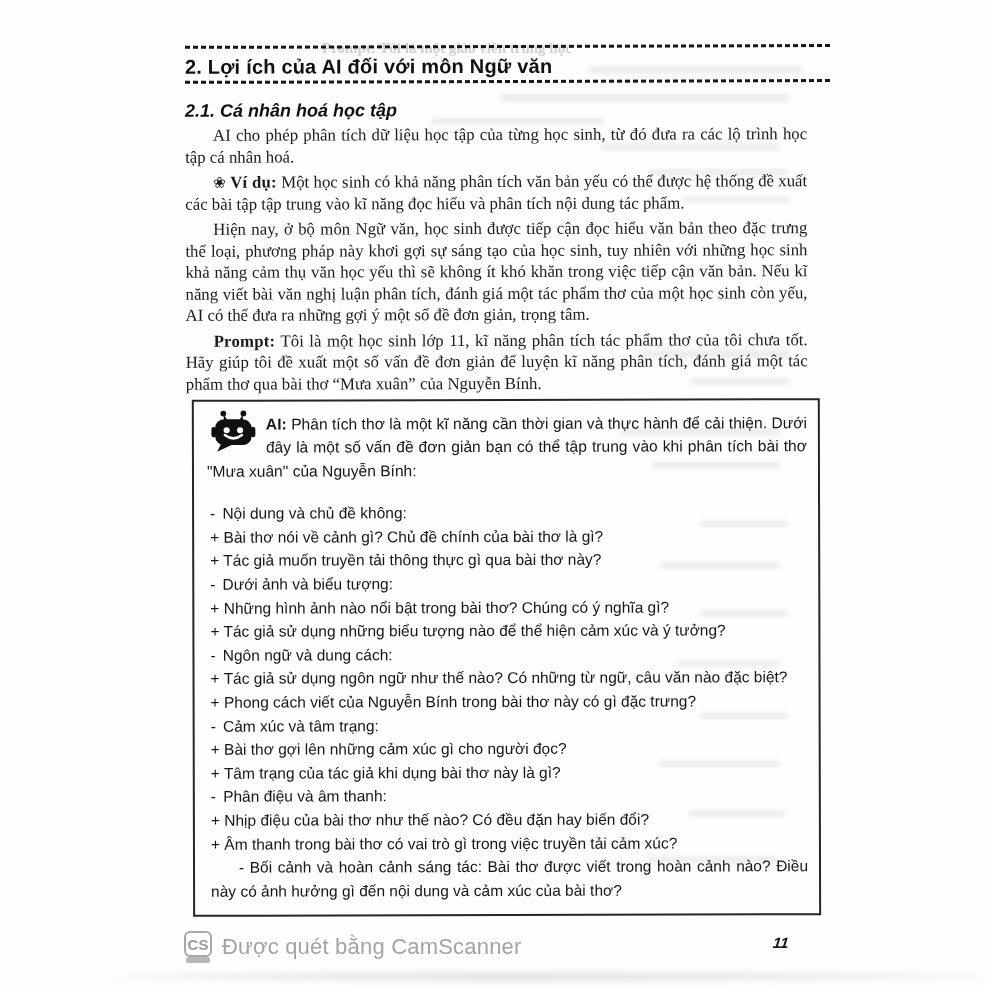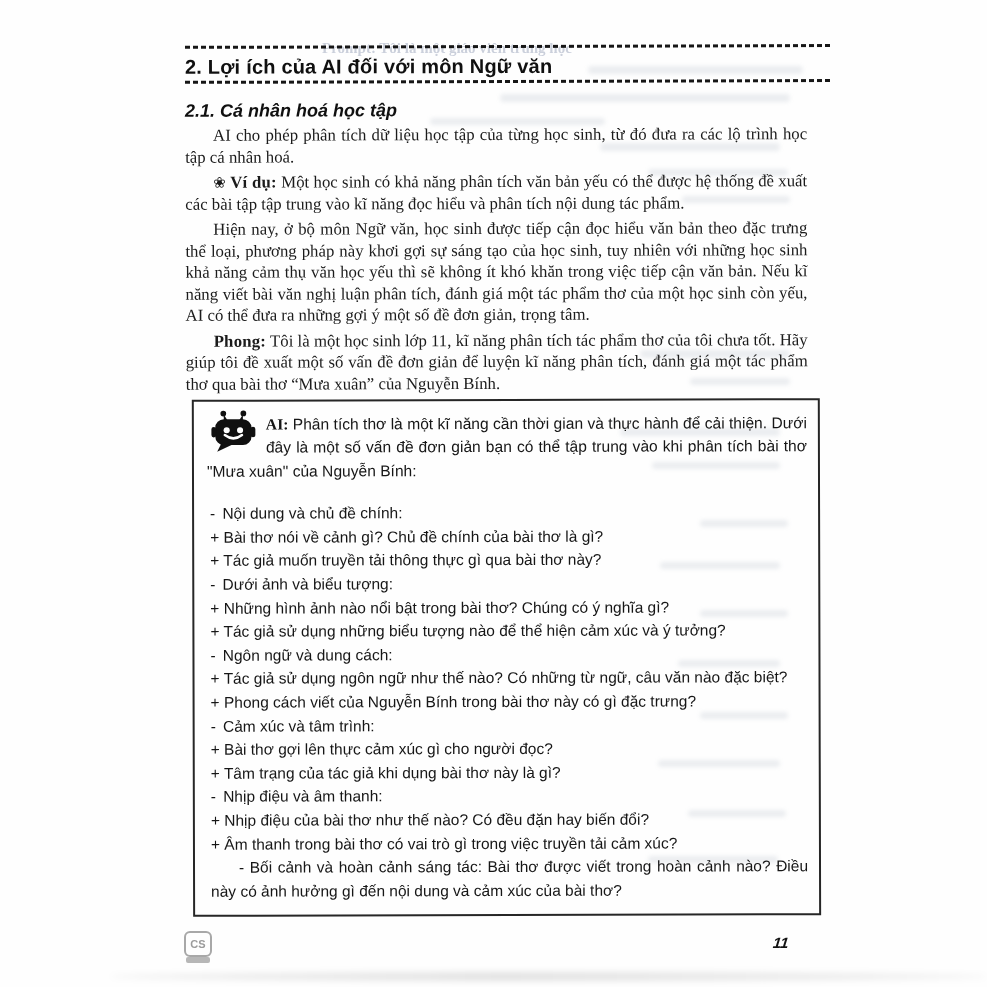--- a/index.html
+++ b/index.html
@@ -55,21 +55,21 @@
     border:2px solid #262626;
     padding:11px 11px 12px 13px;
     font-family:"Liberation Sans", sans-serif;
     background:transparent;
   }
   .robot{float:left;width:47px;height:43px;margin:-3px 9px 2px 3px;}
   .ai-intro{
     font-size:15.6px;line-height:23.4px;
     text-align:justify;color:#161616;
   }
-  .ai-intro b{font-weight:700;font-family:Liberation Serif, serif;}
+  .ai-intro b{font-weight:700;}
   .ai-list{clear:both;margin-top:19px;}
   .ai-item{
     margin:0;padding-left:3px;
     font-size:15.5px;line-height:23.6px;
     color:#161616;
   }
   .ai-item:last-child{text-indent:14px;text-align:justify;}
   .ai-item .mk{display:inline-block;min-width:8px;}
   
   .footer{
@@ -77,21 +77,21 @@
     display:flex;align-items:center;gap:10px;
   }
   .cs-logo{
     width:28px;height:32px;position:relative;
     font-family:"Liberation Sans", sans-serif;
   }
   .cs-frame{
     position:absolute;top:0;left:0;right:0;height:22px;
     border:2.5px solid #a8a8a8;border-radius:6px;
     display:flex;align-items:center;justify-content:center;
-    color:#9b9b9b;font-weight:700;font-size:11px;letter-spacing:0;
+    color:#9b9b9b;font-weight:700;font-size:15px;letter-spacing:0;
   }
   .cs-bar{
     position:absolute;left:2px;right:2px;bottom:0;height:6px;
     background:#b7b7b7;border-radius:2px;
   }
   .scan-label{
     font:400 22px "Liberation Sans", sans-serif;
     color:#a3a3a3;letter-spacing:.2px;
   }
   .pageno{
@@ -140,21 +140,21 @@
 
     <p class="body">
       <span class="flower">❀</span>
       <b>Ví dụ:</b>
       <span>Một học sinh có khả năng phân tích văn bản yếu có thể được hệ thống đề xuất các bài tập tập trung vào kĩ năng đọc hiểu và phân tích nội dung tác phẩm.</span>
     </p>
 
     <p class="body">Hiện nay, ở bộ môn Ngữ văn, học sinh được tiếp cận đọc hiểu văn bản theo đặc trưng thể loại, phương pháp này khơi gợi sự sáng tạo của học sinh, tuy nhiên với những học sinh khả năng cảm thụ văn học yếu thì sẽ không ít khó khăn trong việc tiếp cận văn bản. Nếu kĩ năng viết bài văn nghị luận phân tích, đánh giá một tác phẩm thơ của một học sinh còn yếu, AI có thể đưa ra những gợi ý một số đề đơn giản, trọng tâm.</p>
 
     <p class="body">
-      <b>Phong:</b>
+      <b>Prompt:</b>
       <span>Tôi là một học sinh lớp 11, kĩ năng phân tích tác phẩm thơ của tôi chưa tốt. Hãy giúp tôi đề xuất một số vấn đề đơn giản để luyện kĩ năng phân tích, đánh giá một tác phẩm thơ qua bài thơ “Mưa xuân” của Nguyễn Bính.</span>
     </p>
 
     <div class="ai-box">
       <div class="ai-intro">
         <span class="robot">
           <svg viewBox="0 0 48 45" width="47" height="43" aria-hidden="true">
             <g fill="#101010">
               <circle cx="13.5" cy="4" r="3"></circle>
               <circle cx="34.5" cy="4" r="3"></circle>
@@ -169,42 +169,43 @@
               <circle cx="17" cy="21.5" r="3.2"></circle>
               <circle cx="31" cy="21.5" r="3.2"></circle>
             </g>
             <path d="M15 26.5 Q24 33.5 33 26.5" fill="none" stroke="#fefefe" stroke-width="2.6" stroke-linecap="round"></path>
           </svg>
         </span>
         <b>AI:</b>
         <span>Phân tích thơ là một kĩ năng cần thời gian và thực hành để cải thiện. Dưới đây là một số vấn đề đơn giản bạn có thể tập trung vào khi phân tích bài thơ "Mưa xuân" của Nguyễn Bính:</span>
       </div>
       <div class="ai-list">
-          <p class="ai-item"><span class="mk">-</span> <span>Nội dung và chủ đề chính:</span></p>
+          <p class="ai-item"><span class="mk">-</span> <span>Nội dung và chủ đề không:</span></p>
           <p class="ai-item"><span class="mk">+</span> <span>Bài thơ nói về cảnh gì? Chủ đề chính của bài thơ là gì?</span></p>
           <p class="ai-item"><span class="mk">+</span> <span>Tác giả muốn truyền tải thông thực gì qua bài thơ này?</span></p>
           <p class="ai-item"><span class="mk">-</span> <span>Dưới ảnh và biểu tượng:</span></p>
           <p class="ai-item"><span class="mk">+</span> <span>Những hình ảnh nào nổi bật trong bài thơ? Chúng có ý nghĩa gì?</span></p>
           <p class="ai-item"><span class="mk">+</span> <span>Tác giả sử dụng những biểu tượng nào để thể hiện cảm xúc và ý tưởng?</span></p>
           <p class="ai-item"><span class="mk">-</span> <span>Ngôn ngữ và dung cách:</span></p>
           <p class="ai-item"><span class="mk">+</span> <span>Tác giả sử dụng ngôn ngữ như thế nào? Có những từ ngữ, câu văn nào đặc biệt?</span></p>
           <p class="ai-item"><span class="mk">+</span> <span>Phong cách viết của Nguyễn Bính trong bài thơ này có gì đặc trưng?</span></p>
-          <p class="ai-item"><span class="mk">-</span> <span>Cảm xúc và tâm trình:</span></p>
-          <p class="ai-item"><span class="mk">+</span> <span>Bài thơ gợi lên thực cảm xúc gì cho người đọc?</span></p>
+          <p class="ai-item"><span class="mk">-</span> <span>Cảm xúc và tâm trạng:</span></p>
+          <p class="ai-item"><span class="mk">+</span> <span>Bài thơ gợi lên những cảm xúc gì cho người đọc?</span></p>
           <p class="ai-item"><span class="mk">+</span> <span>Tâm trạng của tác giả khi dụng bài thơ này là gì?</span></p>
-          <p class="ai-item"><span class="mk">-</span> <span>Nhịp điệu và âm thanh:</span></p>
+          <p class="ai-item"><span class="mk">-</span> <span>Phân điệu và âm thanh:</span></p>
           <p class="ai-item"><span class="mk">+</span> <span>Nhịp điệu của bài thơ như thế nào? Có đều đặn hay biến đổi?</span></p>
           <p class="ai-item"><span class="mk">+</span> <span>Âm thanh trong bài thơ có vai trò gì trong việc truyền tải cảm xúc?</span></p>
           <p class="ai-item"><span class="mk">-</span> <span>Bối cảnh và hoàn cảnh sáng tác: Bài thơ được viết trong hoàn cảnh nào? Điều này có ảnh hưởng gì đến nội dung và cảm xúc của bài thơ?</span></p>
         </div>
     </div>
 
   </div>
 
   <div class="footer">
     <span class="cs-logo">
       <span class="cs-frame">CS</span>
       <span class="cs-bar"></span>
     </span>
+    <span class="scan-label">Được quét bằng CamScanner</span>
   </div>
   <div class="pageno">11</div>
 
 </div>
 
 </body></html>

